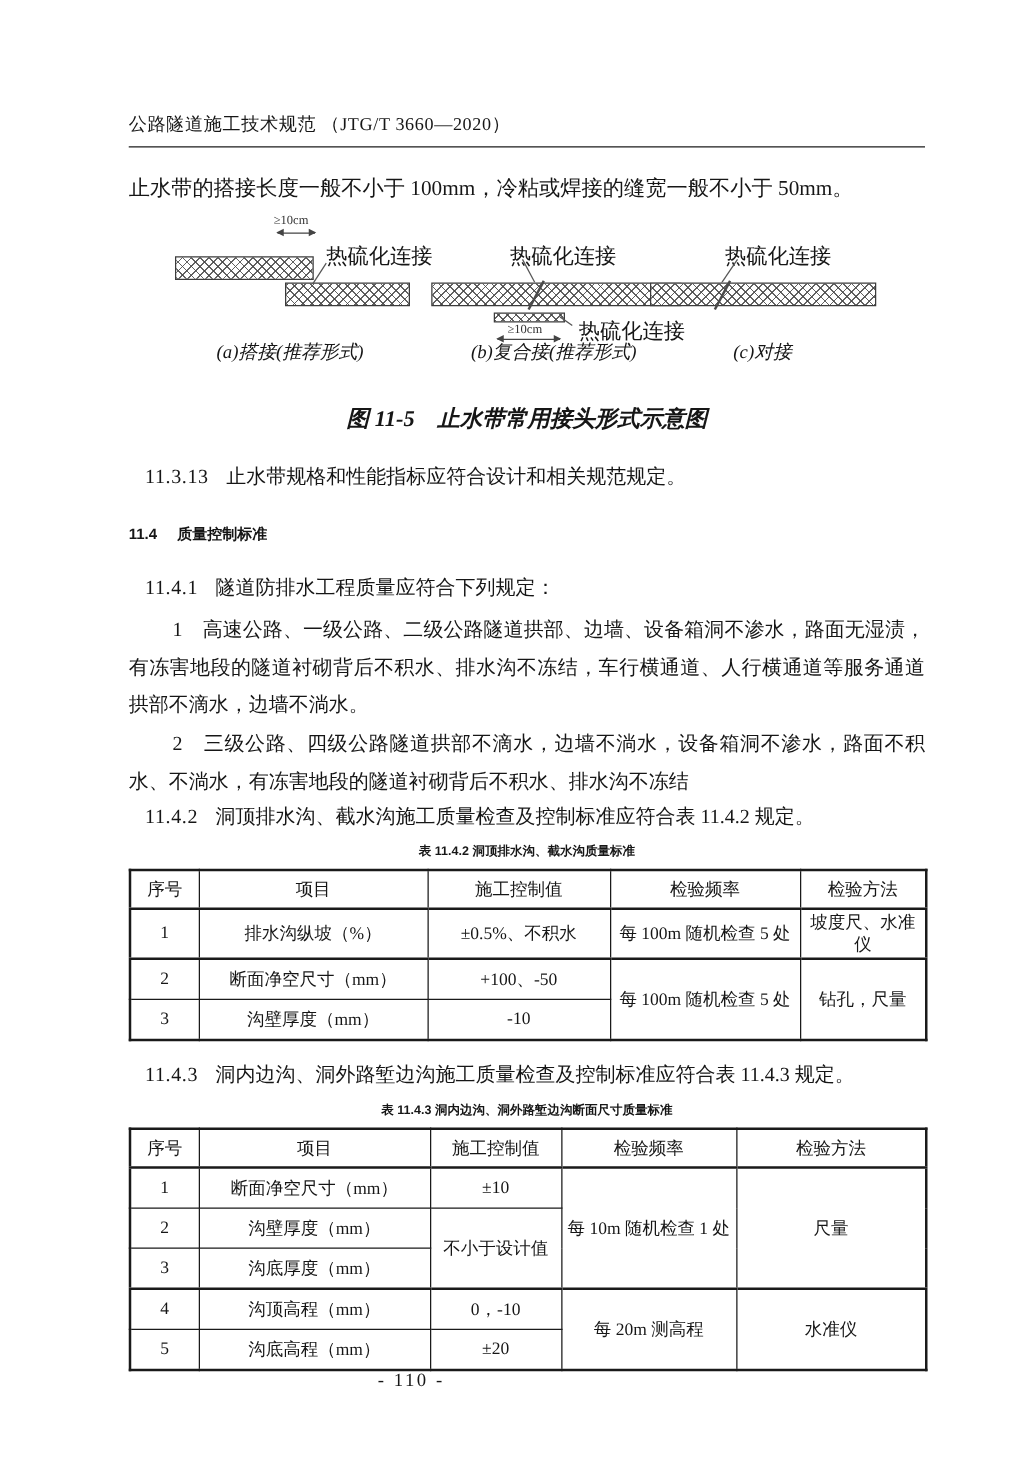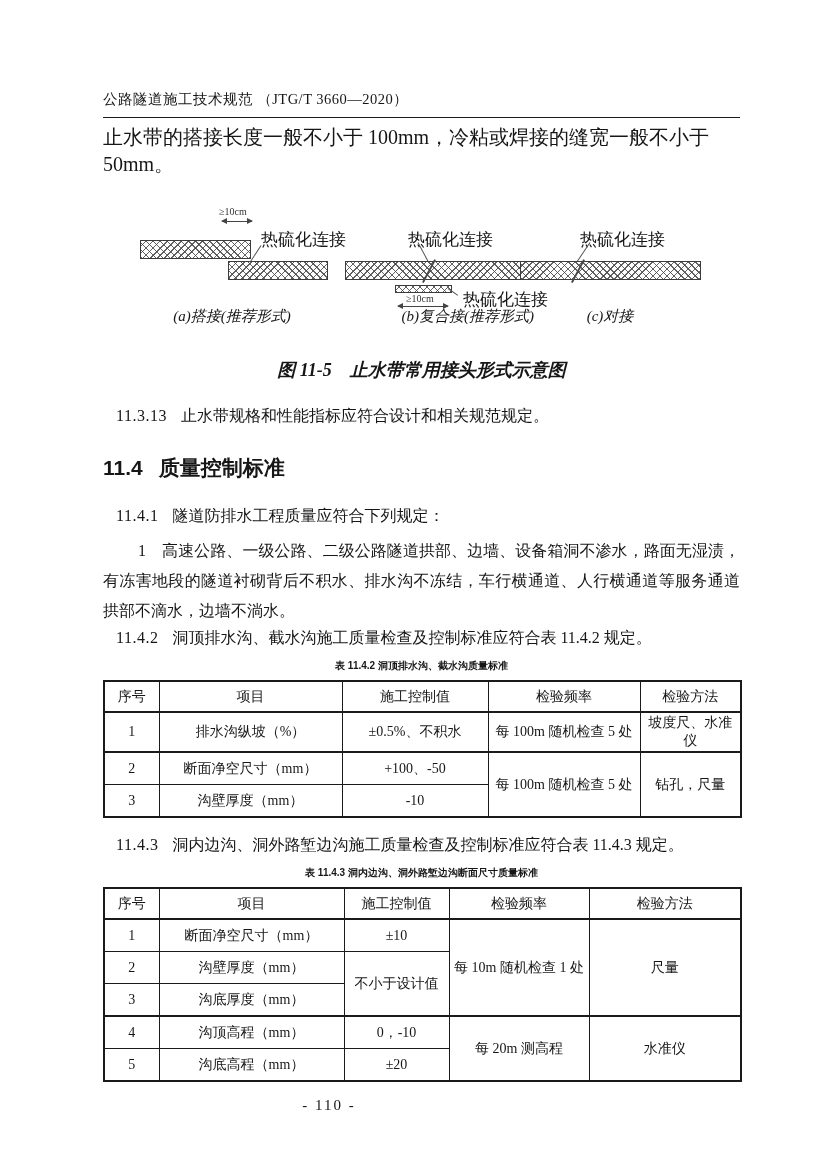--- a/index.html
+++ b/index.html
@@ -6,24 +6,24 @@
   body {
     width:826px; height:1169px; overflow:hidden; position:relative;
     background:#ffffff; color:#161616;
     font-family:"Liberation Serif","DejaVu Serif",serif;
   }
   .content { margin-left:103px; width:637px; }
 
   .doc-header { padding-top:90px; font-size:14.5px; letter-spacing:0.5px; }
   .header-rule { border:none; border-bottom:1.5px solid #1c1c1c; margin:8px 0 0 0; }
 
-  .intro { margin:6px 0 0 0; font-size:20px; }
+  .intro { margin:21px 0 0 0; font-size:17px; }
 
   
-  .figure { position:relative; margin-top:26px; height:128px; }
+  .figure { position:relative; margin-top:7px; height:128px; }
   .bar {
     position:absolute; height:19px; box-sizing:border-box;
     border:1px solid #3c3c3c; background-color:#fff;
     background-image:
       repeating-linear-gradient(45deg,  rgba(70,70,70,.85) 0 1px, transparent 1px 5px),
       repeating-linear-gradient(-45deg, rgba(70,70,70,.85) 0 1px, transparent 1px 5px);
   }
   .seam { position:absolute; width:1.5px; height:26px; background:#4a4a4a; }
   .weld-label { position:absolute; font-size:17px; white-space:nowrap; }
   .leader { position:absolute; height:1px; background:#555; transform-origin:0 50%; }
@@ -33,21 +33,21 @@
     border-right:6px solid #444; border-top:3px solid transparent; border-bottom:3px solid transparent; }
   .dim-line::after { content:""; position:absolute; right:-1px; top:-3px;
     border-left:6px solid #444; border-top:3px solid transparent; border-bottom:3px solid transparent; }
   .sub-caption { position:absolute; font-size:15px; text-align:center; font-style:italic; white-space:nowrap; }
 
   .fig-caption { margin-top:26px; text-align:center; font-size:18px; font-style:italic; font-weight:bold; }
 
   
   .section-p { margin:24px 0 0 0; font-size:16px; padding-left:13px; }
   .section-p .num { margin-right:14px; letter-spacing:0.5px; }
-  .h2 { margin:27px 0 0 0; font-size:21px; font-weight:bold;
+  .h2 { margin:27px 0 0 0; font-size:12px; font-weight:bold;
         font-family:"Liberation Sans","DejaVu Sans",sans-serif; }
   .h2 .num { margin-right:16px; }
   .body-item { margin:9px 0 0 0; font-size:16px; line-height:30px;
                text-indent:35px; text-align:justify; }
   .sect-follow { margin-top:1px; }
 
   
   .tbl-caption { margin-top:10px; text-align:center; font-size:10px; font-weight:bold;
                  font-family:"Liberation Sans","DejaVu Sans",sans-serif; }
   table.std { border-collapse:collapse; table-layout:fixed; width:637px;
@@ -86,21 +86,21 @@
 
     <div class="weld-label" style="left:305px; top:24px;">热硫化连接</div>
     <div class="leader" style="left:315px; top:38px; width:21px; transform:rotate(62deg);"></div>
     <div class="bar" style="left:242px; top:57px; width:200px;"></div>
     <div class="seam" style="left:325px; top:54px; transform:rotate(28deg);"></div>
     <div class="bar" style="left:292px; top:81px; width:57px; height:8px;"></div>
     <div class="leader" style="left:345px; top:84px; width:12px; transform:rotate(35deg);"></div>
     <div class="weld-label" style="left:360px; top:84px;">热硫化连接</div>
     <div class="dim-text" style="left:303px; top:89px;">≥10cm</div>
     <div class="dim-line" style="left:295px; top:102px; width:50px;"></div>
-    <div class="sub-caption" style="left:249px; top:103px; width:182px;text-align:right;">(b)复合接(推荐形式)</div>
+    <div class="sub-caption" style="left:249px; top:103px; width:182px;">(b)复合接(推荐形式)</div>
 
     <div class="weld-label" style="left:477px; top:24px;">热硫化连接</div>
     <div class="leader" style="left:487px; top:38px; width:23px; transform:rotate(124deg);"></div>
     <div class="bar" style="left:417px; top:57px; width:181px;"></div>
     <div class="seam" style="left:474px; top:54px; transform:rotate(28deg);"></div>
     <div class="sub-caption" style="left:437px; top:103px; width:140px;">(c)对接</div>
   </div>
 
   <div class="fig-caption">图 11-5　止水带常用接头形式示意图</div>
 
@@ -110,20 +110,21 @@
 
   <h2 class="h2">
     <span class="num">11.4</span><span>质量控制标准</span>
   </h2>
 
   <p class="section-p">
     <span class="num">11.4.1</span><span>隧道防排水工程质量应符合下列规定：</span>
   </p>
 
   <p class="body-item">1　高速公路、一级公路、二级公路隧道拱部、边墙、设备箱洞不渗水，路面无湿渍，有冻害地段的隧道衬砌背后不积水、排水沟不冻结，车行横通道、人行横通道等服务通道拱部不滴水，边墙不淌水。</p>
+  <p class="body-item sect-follow">2　三级公路、四级公路隧道拱部不滴水，边墙不淌水，设备箱洞不渗水，路面不积水、不淌水，有冻害地段的隧道衬砌背后不积水、排水沟不冻结</p>
 
   <p class="section-p" style="margin-top:2px;">
     <span class="num">11.4.2</span><span>洞顶排水沟、截水沟施工质量检查及控制标准应符合表 11.4.2 规定。</span>
   </p>
 
   <div class="tbl-caption">表 11.4.2 洞顶排水沟、截水沟质量标准</div>
 
   <table class="std t1">
     <colgroup>
         <col class="c0">

